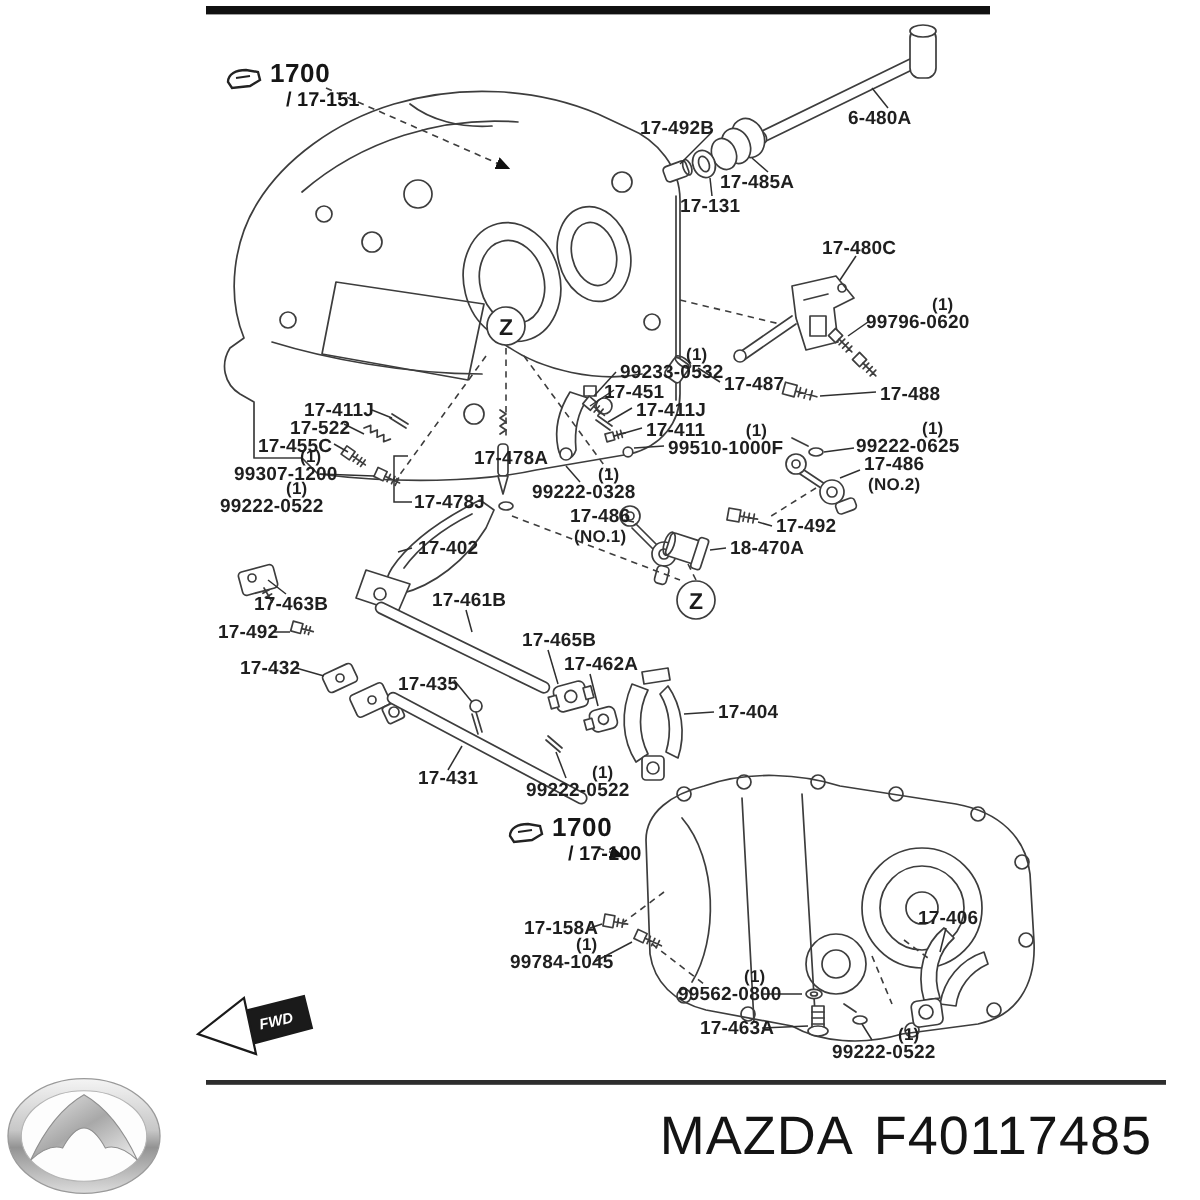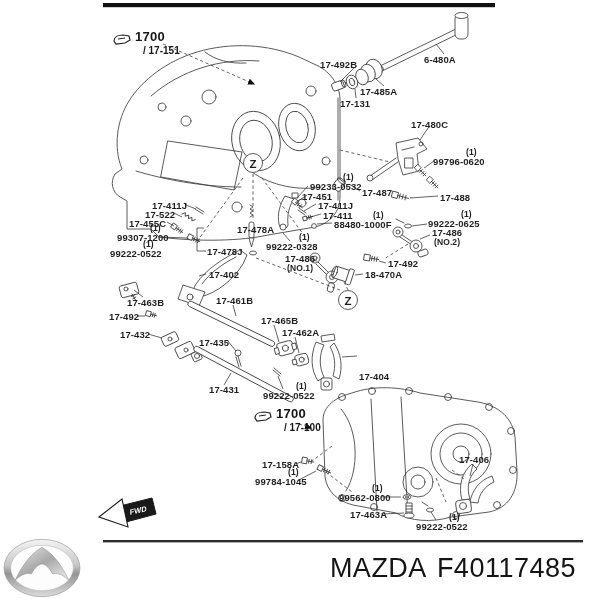--- a/index.html
+++ b/index.html
@@ -393,21 +393,21 @@
         <span class="num">17-451</span>
       </div>
       <div class="plabel" style="left: 318px; top: 201px;">
         <span class="num">17-411J</span>
       </div>
       <div class="plabel" style="left: 323px; top: 211px;">
         <span class="num">17-411</span>
       </div>
       <div class="plabel" style="left: 334px; top: 211px;">
         <span class="qty">(1)</span>
-        <span class="num">88480-1000F</span>
+        <span class="num">99510-1000F</span>
       </div>
       <div class="plabel" style="left: 362px; top: 188px;">
         <span class="num">17-487</span>
       </div>
       <div class="plabel" style="left: 152px; top: 201px;">
         <span class="num">17-411J</span>
       </div>
       <div class="plabel" style="left: 145px; top: 210px;">
         <span class="num">17-522</span>
       </div>
@@ -466,21 +466,21 @@
       </div>
       <div class="plabel" style="left: 209px; top: 385px;">
         <span class="num">17-431</span>
       </div>
       <div class="plabel" style="left: 261px; top: 316px;">
         <span class="num">17-465B</span>
       </div>
       <div class="plabel" style="left: 282px; top: 328px; text-align: center;">
         <span class="num">17-462A</span>
       </div>
-      <div class="plabel" style="left: 359px; top: 352px; margin-top: 20px;">
+      <div class="plabel" style="left: 359px; top: 352px;">
         <span class="num">17-404</span>
       </div>
       <div class="plabel" style="left: 263px; top: 382px;">
         <span class="qty">(1)</span>
         <span class="num">99222-0522</span>
       </div>
       <div class="plabel" style="left: 262px; top: 460px;">
         <span class="num">17-158A</span>
       </div>
       <div class="plabel" style="left: 255px; top: 468px;">

